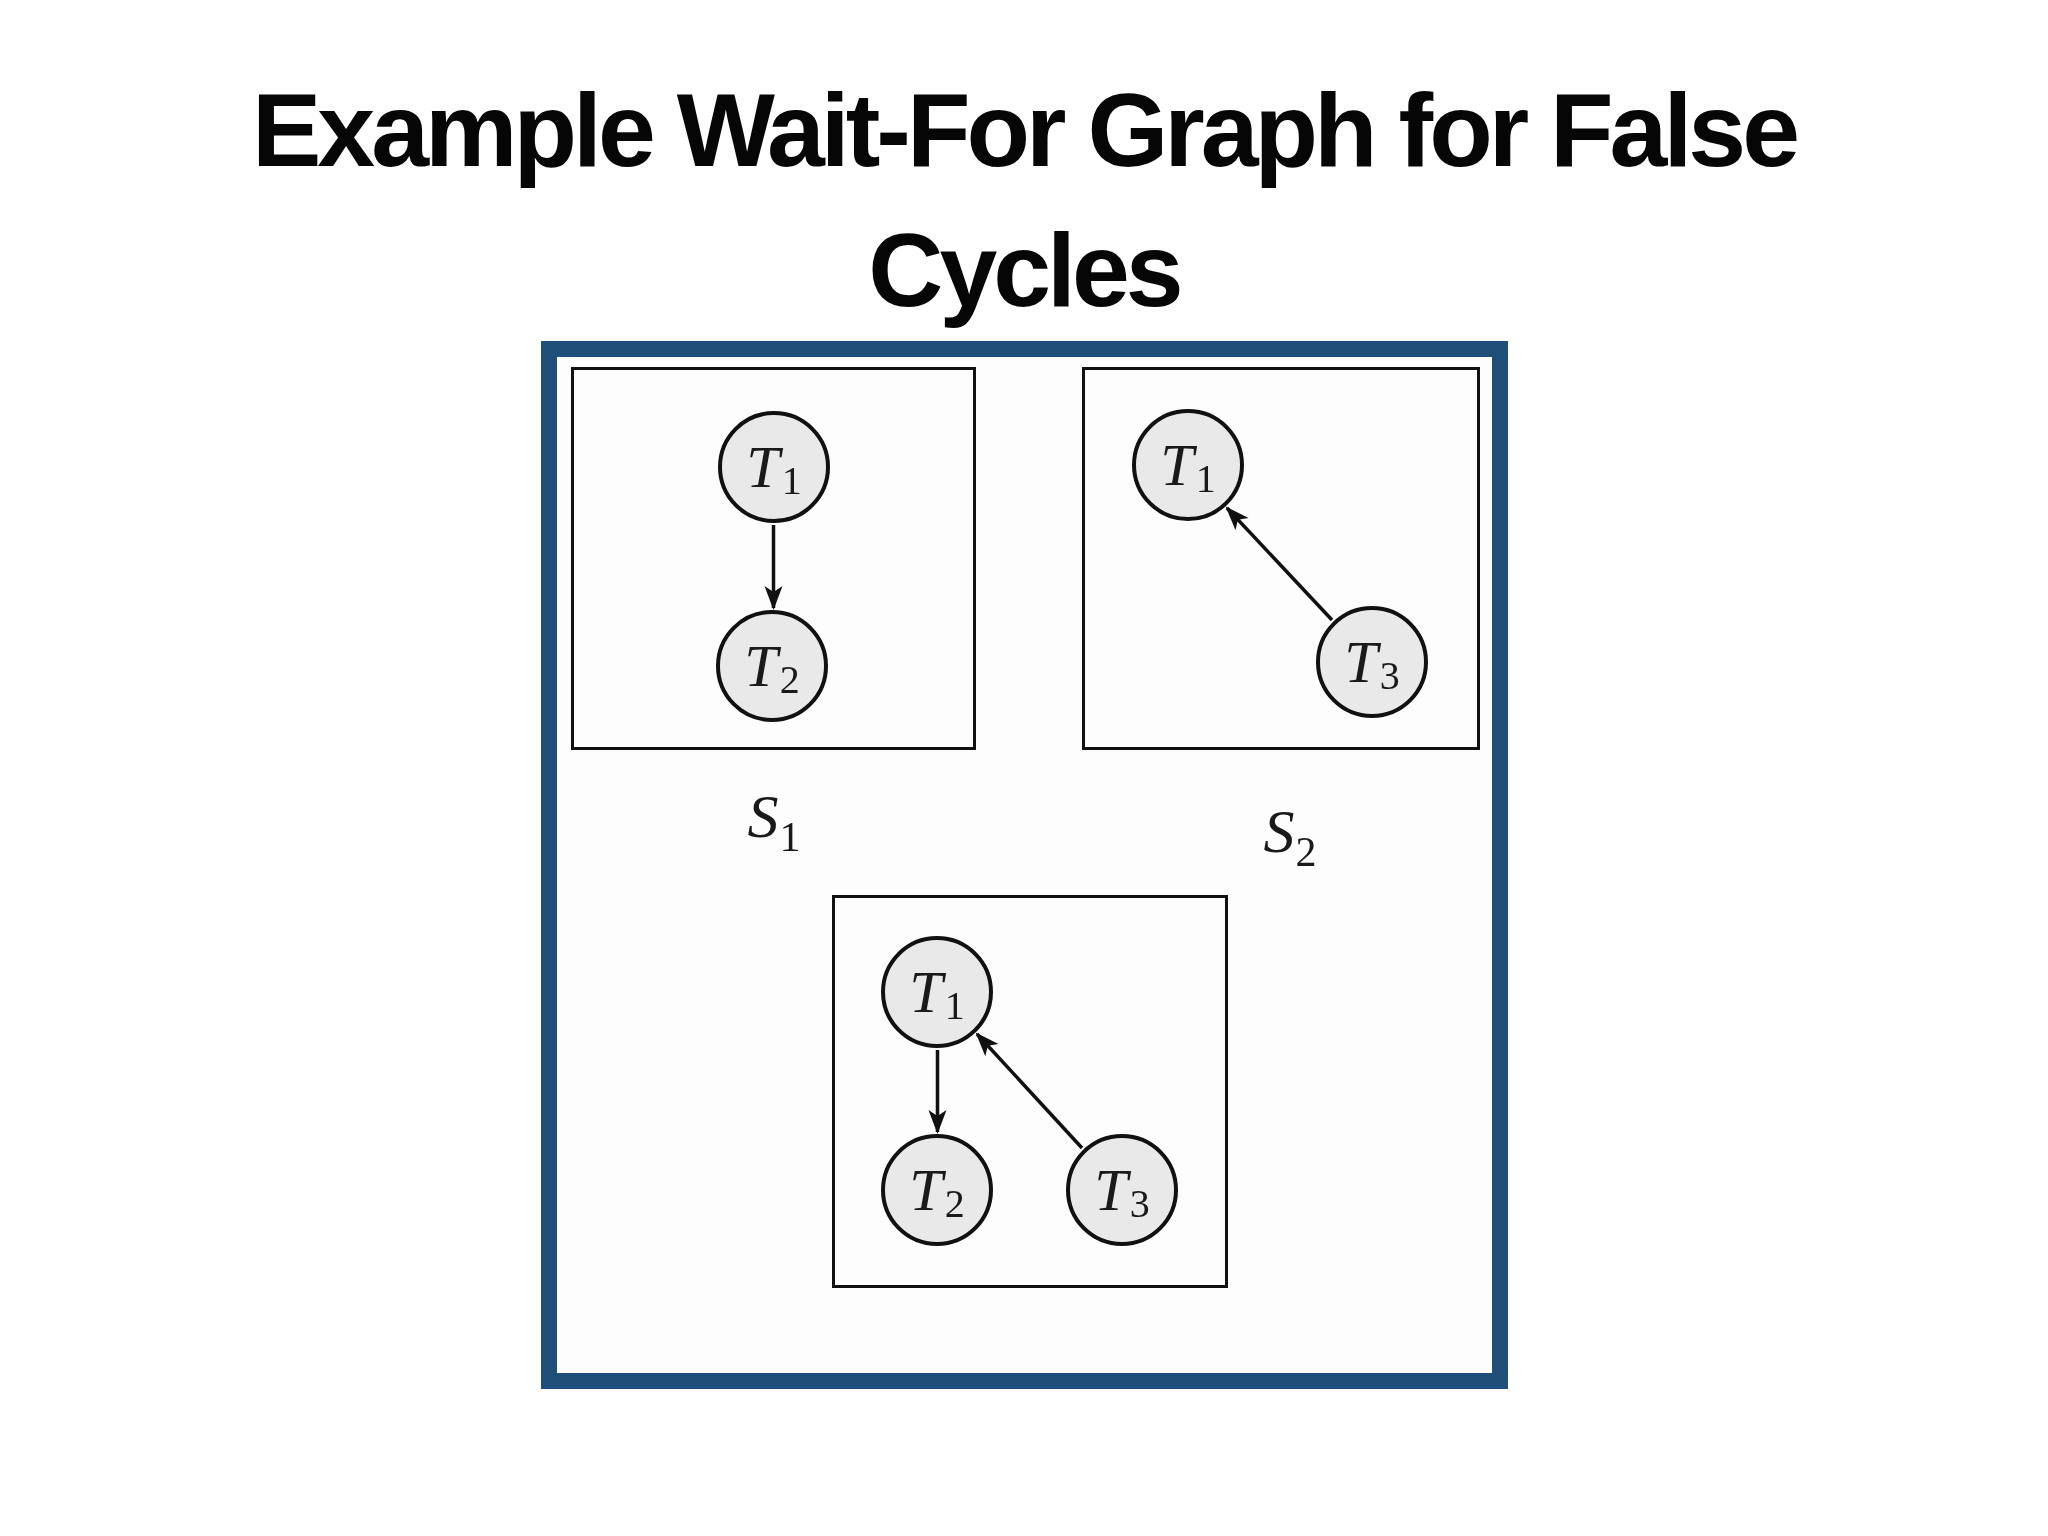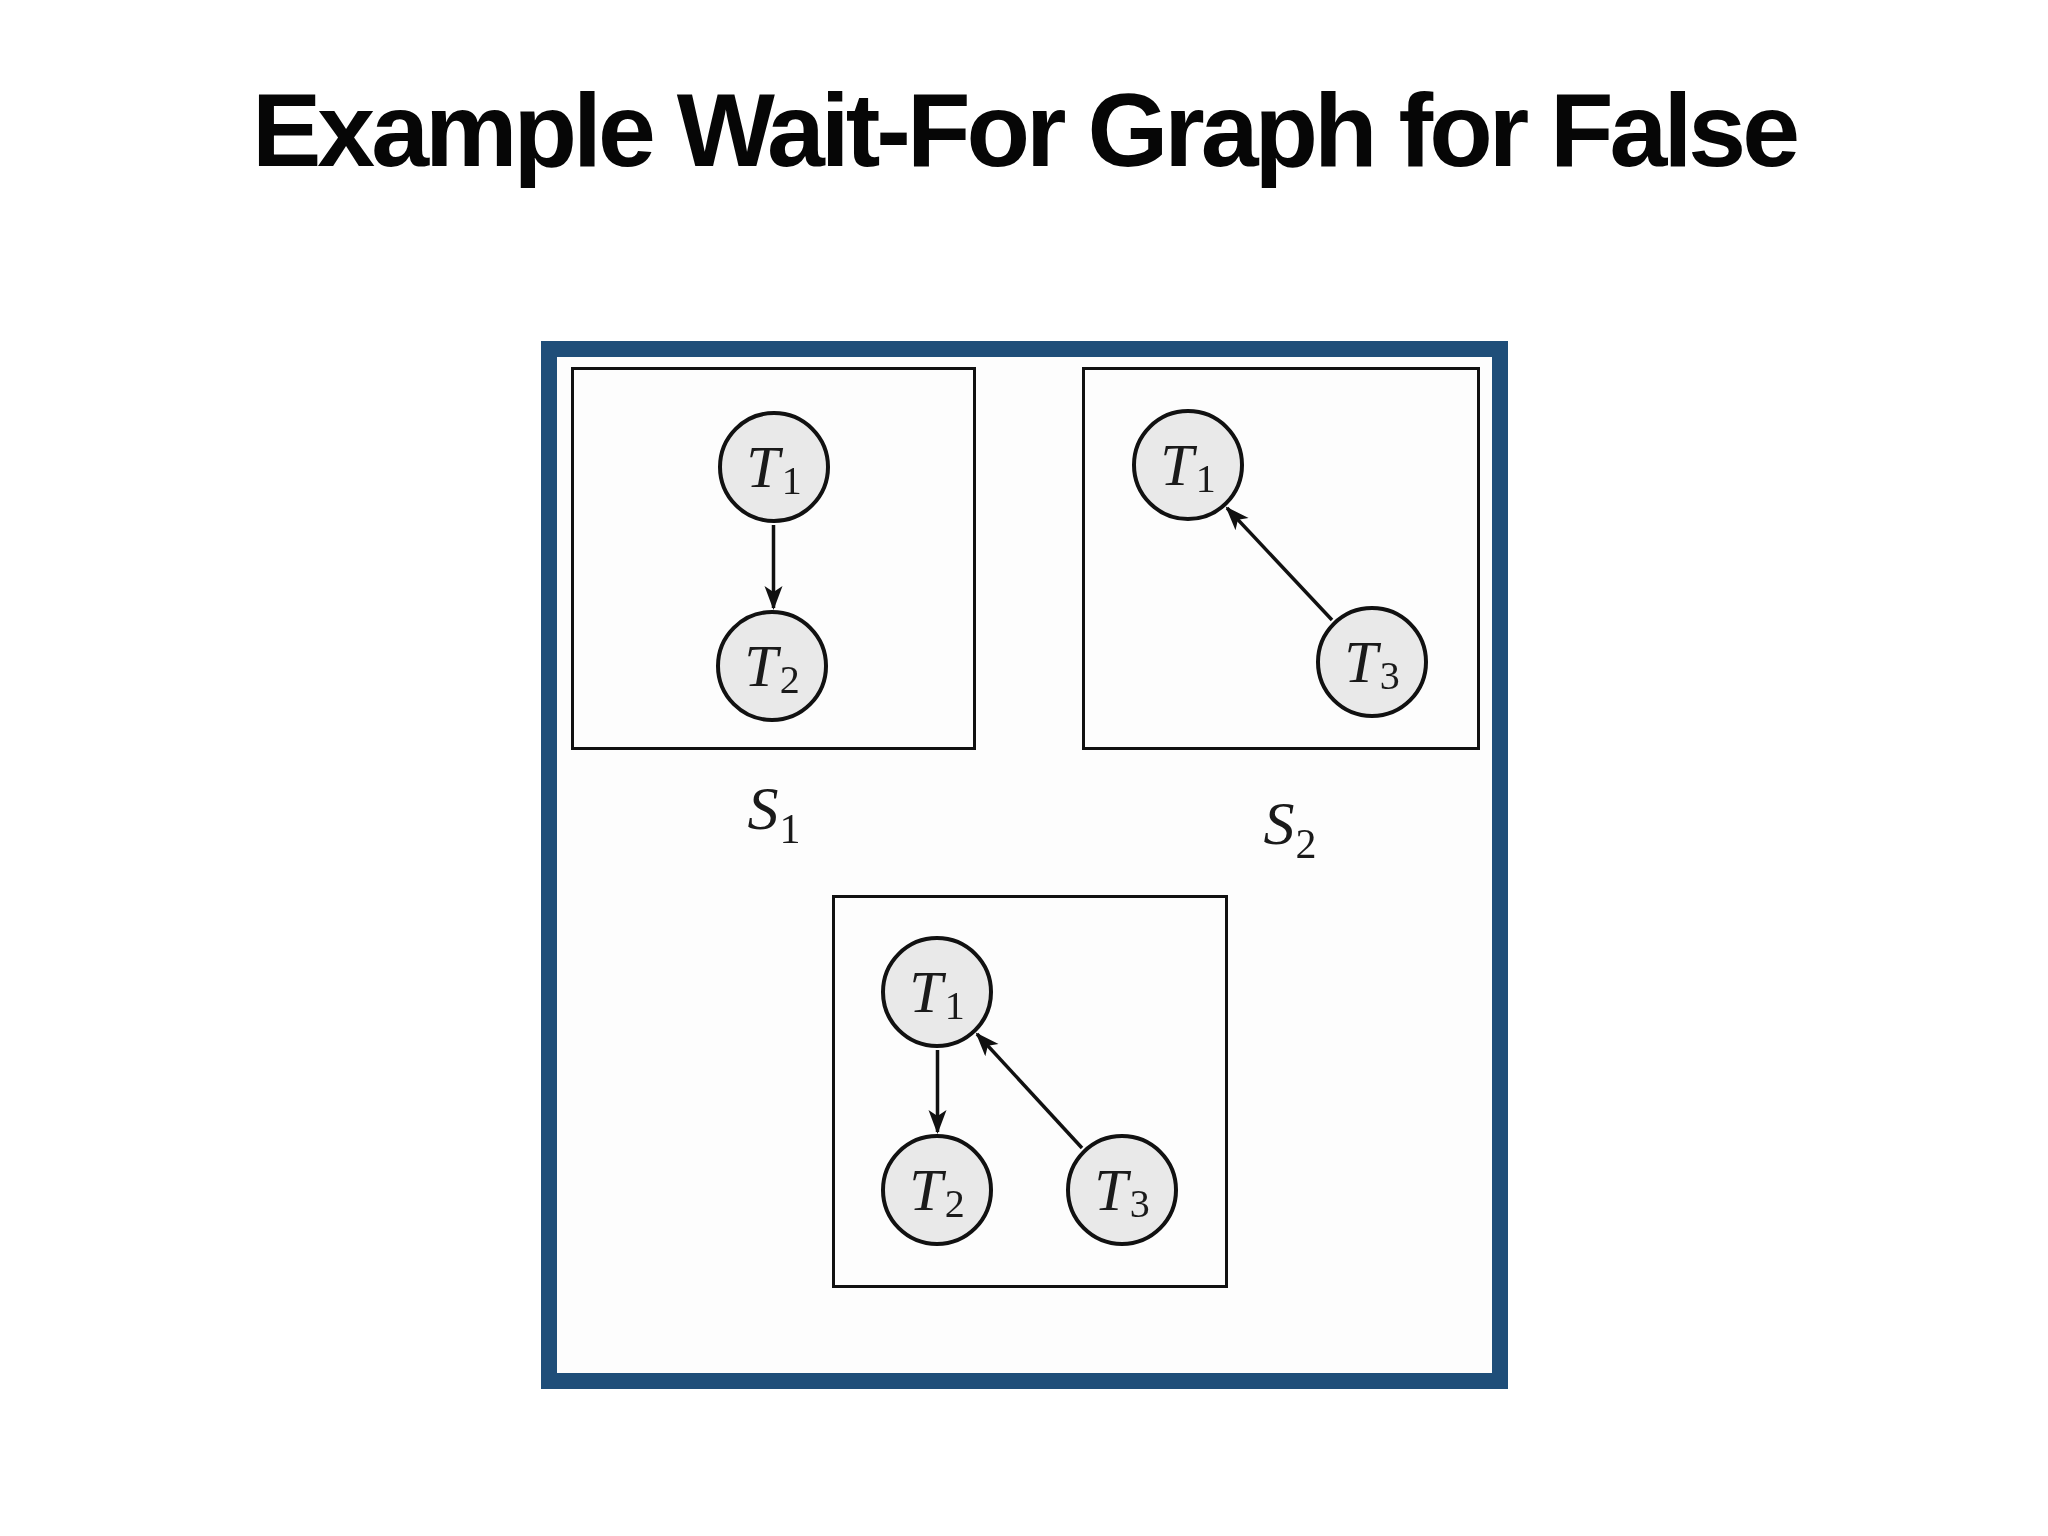--- a/index.html
+++ b/index.html
@@ -31,36 +31,37 @@
   .node.s1t1{left:161px;top:54px;}
   .node.s1t2{left:159px;top:253px;}
   .node.s2t1{left:575px;top:52px;}
   .node.s2t3{left:759px;top:249px;}
   .node.ct1{left:324px;top:579px;}
   .node.ct2{left:324px;top:777px;}
   .node.ct3{left:509px;top:777px;}
 
   
   .plabel{position:absolute;font-family:"Liberation Serif","DejaVu Serif",serif;color:#1a1a1a;
-          transform:translateX(-50%);white-space:nowrap;}
+          transform:translateX(-50%);white-space:nowrap;margin-top:8px;}
   .plabel .main{font-style:italic;font-size:62px;line-height:1;}
   .plabel .sub{font-style:normal;font-size:42px;line-height:1;vertical-align:-14px;margin-left:1px;}
   .plabel.s1{left:217px;top:420px;}
   .plabel.s2{left:733px;top:435px;}
   .plabel.coord{left:473px;top:950px;font-size:62px;line-height:1;}
 
   .edges{position:absolute;left:0;top:0;width:935px;height:1016px;pointer-events:none;}
 </style>
 </head>
 <body>
 
 <div class="slide">
 
   <div class="title">
     <div>Example Wait-For Graph for False</div>
+    <div>Cycles</div>
   </div>
 
   <div class="frame">
     <div class="frame-inner">
 
       <div class="panel s1"></div>
 
       <div class="panel s2"></div>
 
       <div class="panel coord"></div>

